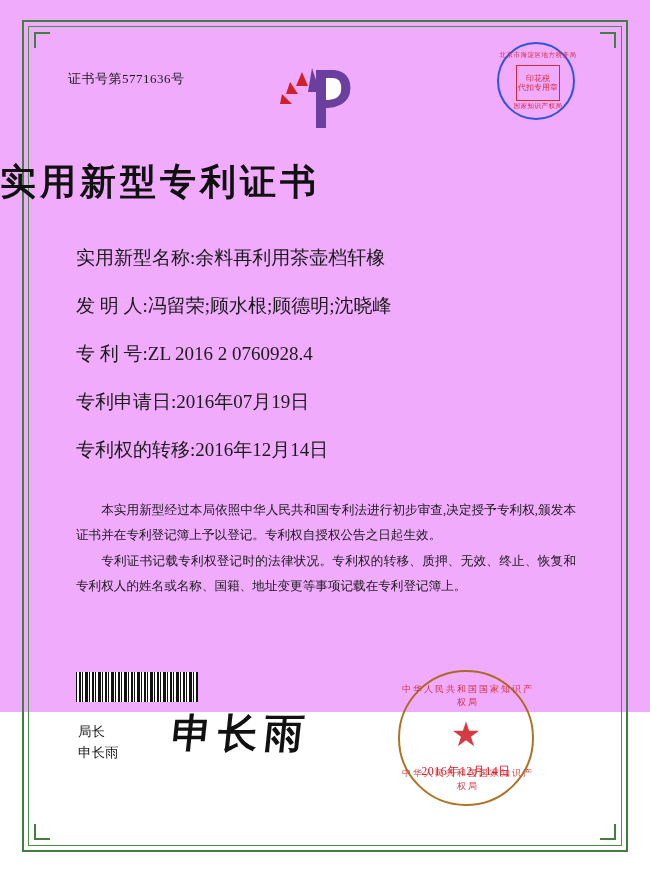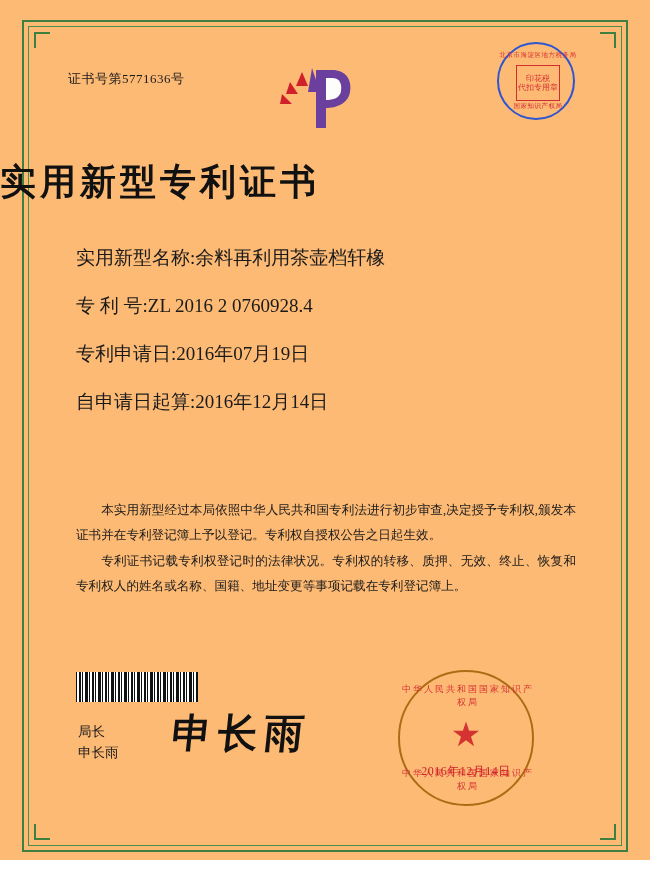--- a/index.html
+++ b/index.html
@@ -13,22 +13,22 @@
     font-family: "Liberation Serif", serif;
     color: #1a1a1a;
     position: relative;
     overflow: hidden;
   }
 
   .page {
     position: absolute;
     left: 0; top: 0;
     width: 650px;
-    height: 860px;
-    background: #fdba74;
+    height: 712px;
+    background: #f0abfc;
   }
 
   
   .border-outer {
     position: absolute;
     left: 22px; top: 20px;
     width: 606px; height: 832px;
     border: 2px solid #3f7f3f;
     box-sizing: border-box;
   }
@@ -270,29 +270,33 @@
   </div>
 
   <div class="main-title">实用新型专利证书</div>
 
   <div class="fields">
     <div class="field-row">
       <span class="field-label">实用新型名称:</span>
       <span class="field-value">余料再利用茶壶档轩橡</span>
     </div>
     <div class="field-row">
+      <span class="field-label">发 明 人:</span>
+      <span class="field-value">冯留荣;顾水根;顾德明;沈晓峰</span>
+    </div>
+    <div class="field-row">
       <span class="field-label">专 利 号:</span>
       <span class="field-value">ZL 2016 2 0760928.4</span>
     </div>
     <div class="field-row">
       <span class="field-label">专利申请日:</span>
       <span class="field-value">2016年07月19日</span>
     </div>
     <div class="field-row">
-      <span class="field-label">自申请日起算:</span>
+      <span class="field-label">专利权的转移:</span>
       <span class="field-value">2016年12月14日</span>
     </div>
   </div>
 
   <div class="body-text">
     <p>本实用新型经过本局依照中华人民共和国专利法进行初步审查,决定授予专利权,颁发本证书并在专利登记簿上予以登记。专利权自授权公告之日起生效。</p>
     <p>专利证书记载专利权登记时的法律状况。专利权的转移、质押、无效、终止、恢复和专利权人的姓名或名称、国籍、地址变更等事项记载在专利登记簿上。</p>
   </div>
 
   <div class="barcode"></div>

